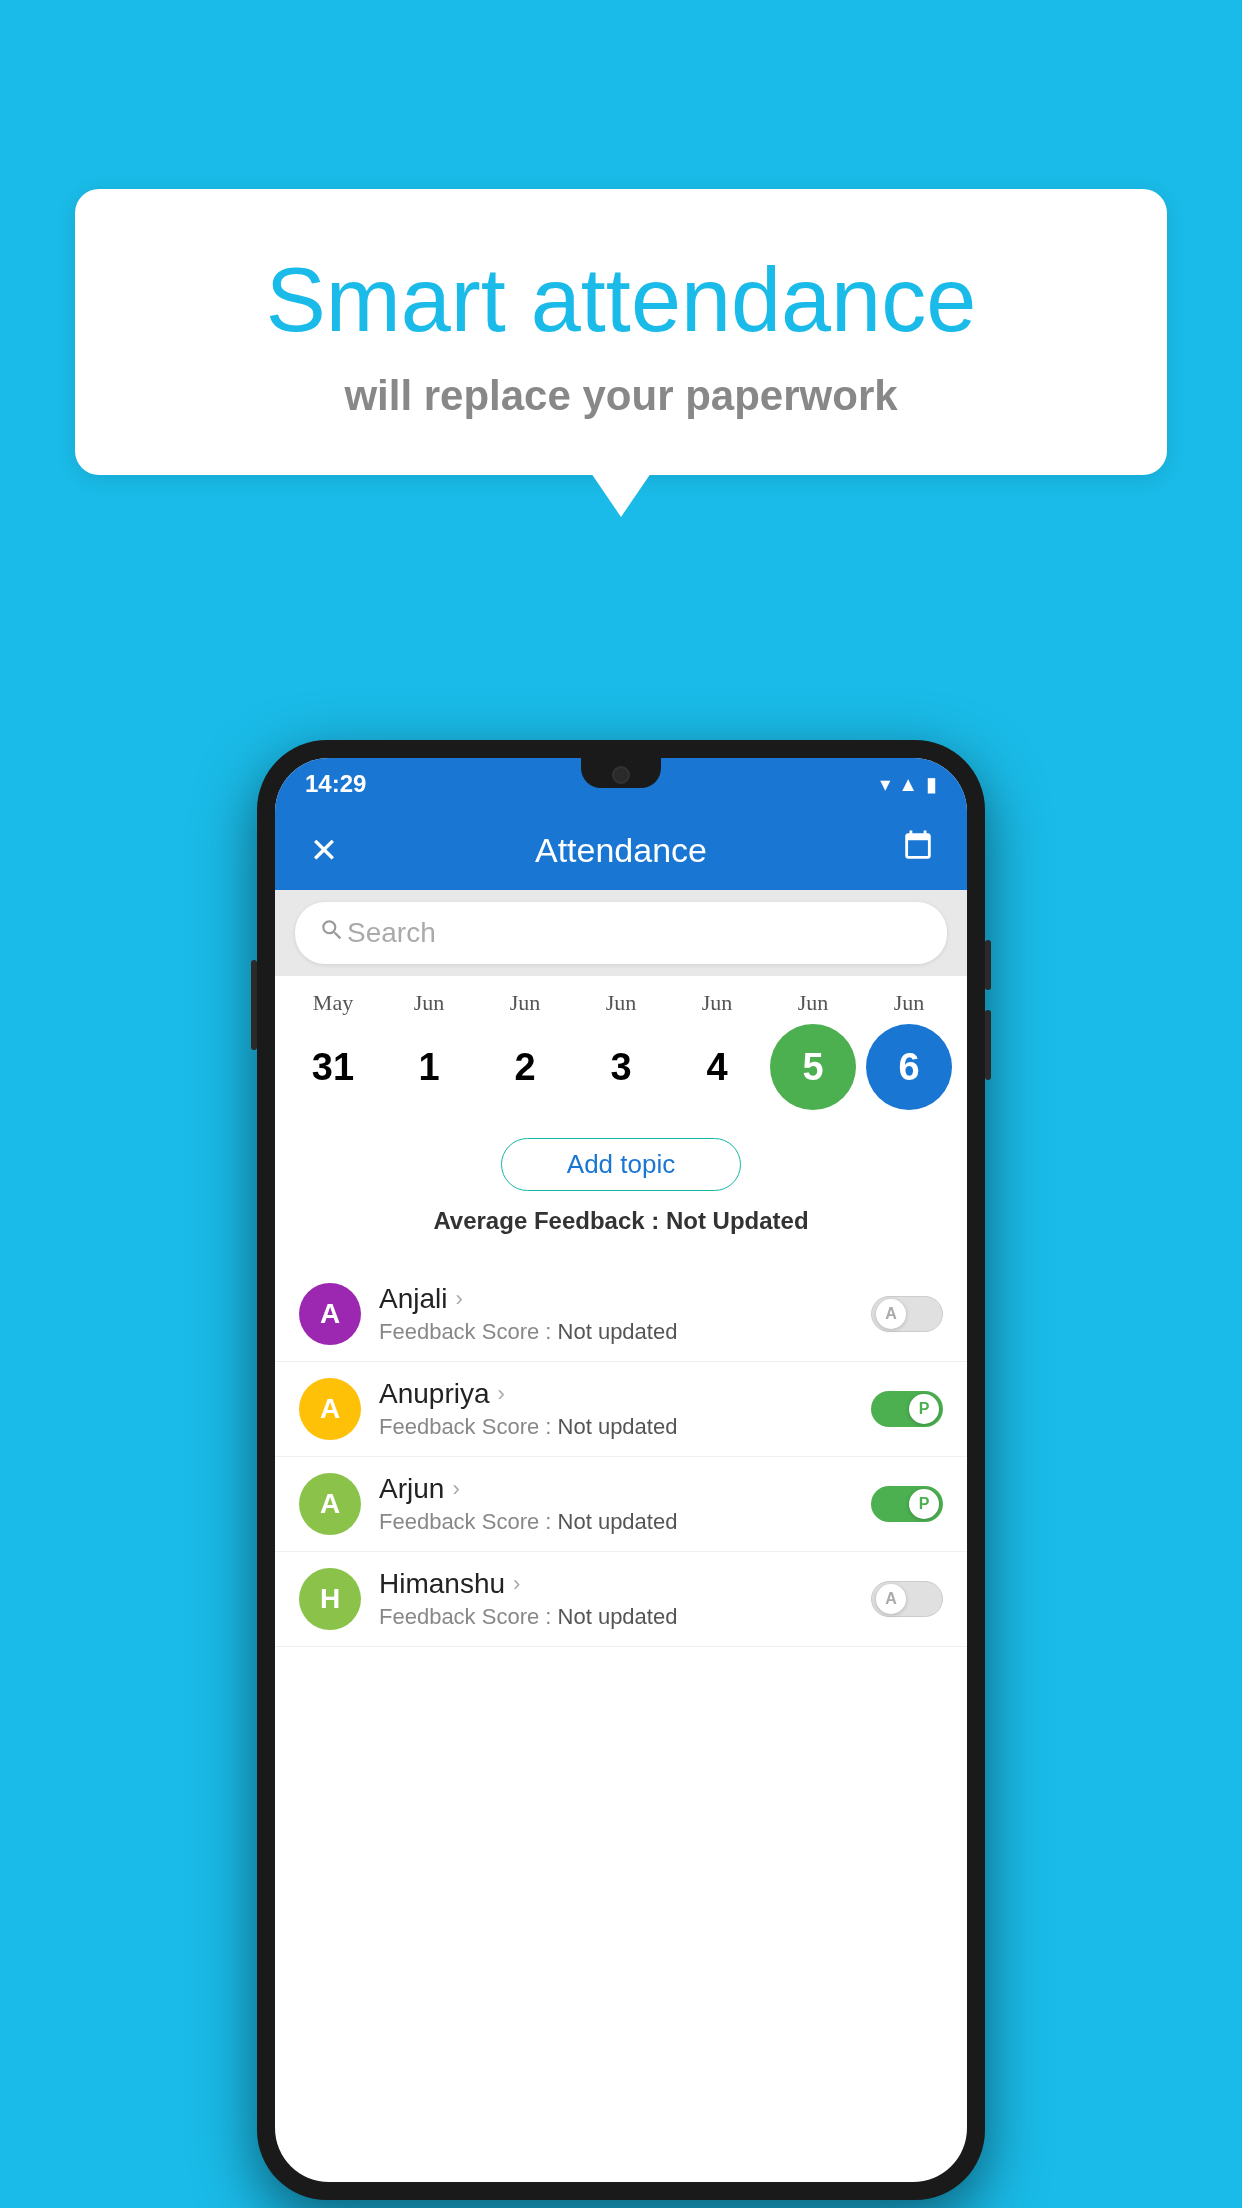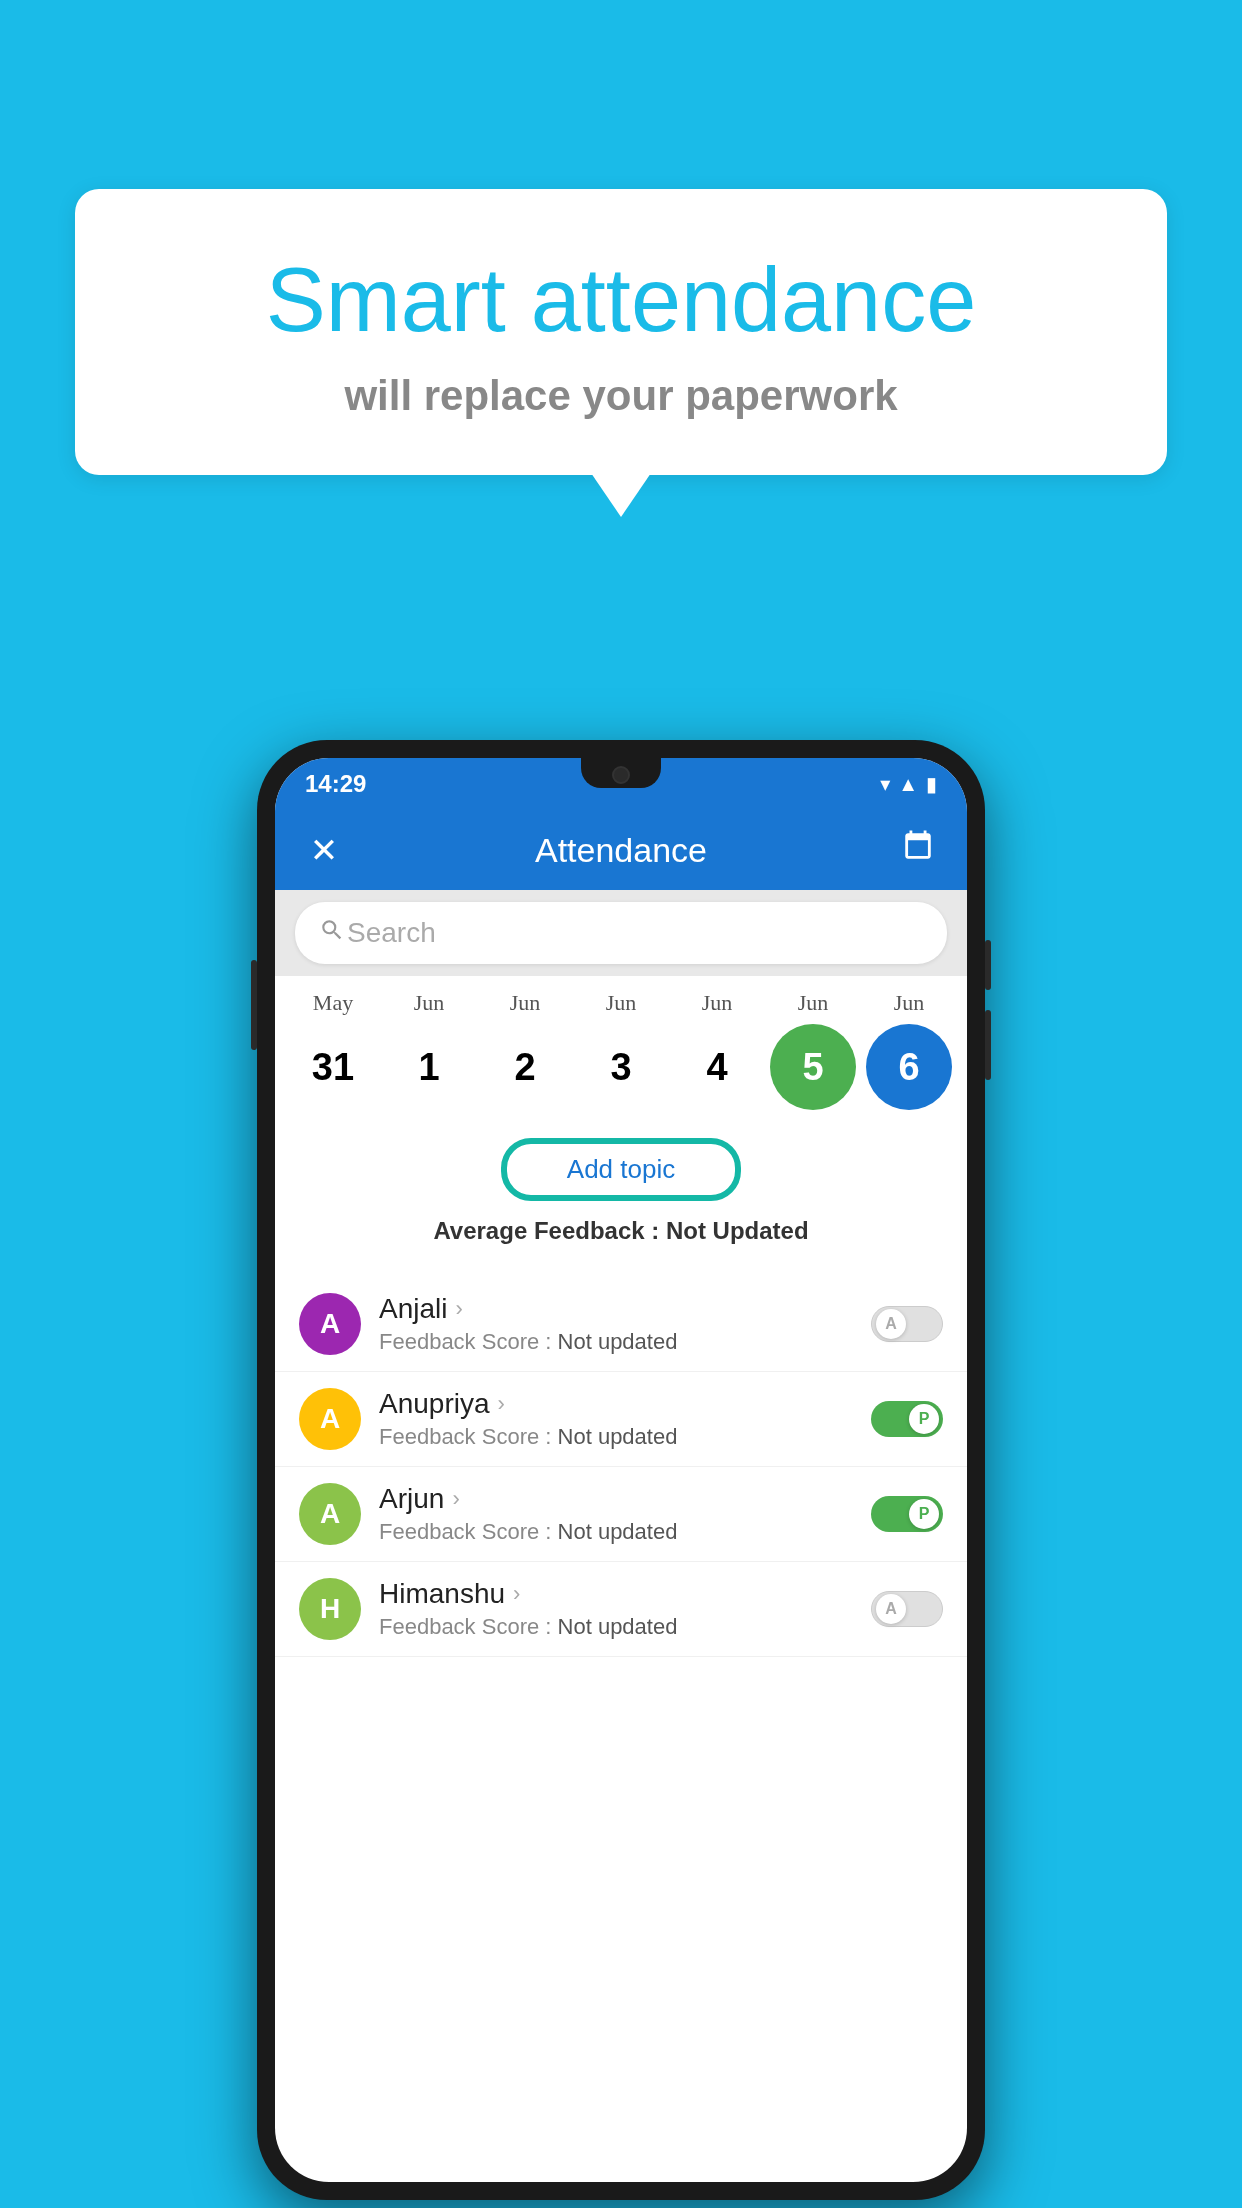--- a/index.html
+++ b/index.html
@@ -248,21 +248,21 @@
     .selected-date {
       text-align: center;
       font-size: 28px;
       color: #333;
       margin-bottom: 16px;
     }
 
     .add-topic-btn {
       display: block;
       margin: 0 auto 16px;
-      border: 6px solid #14b8a6;
+      border: 1px solid #14b8a6;
       border-radius: 30px;
       padding: 10px 40px;
       font-size: 26px;
       color: #1976D2;
       background: white;
       cursor: pointer;
       width: 240px;
       text-align: center;
     }
 

